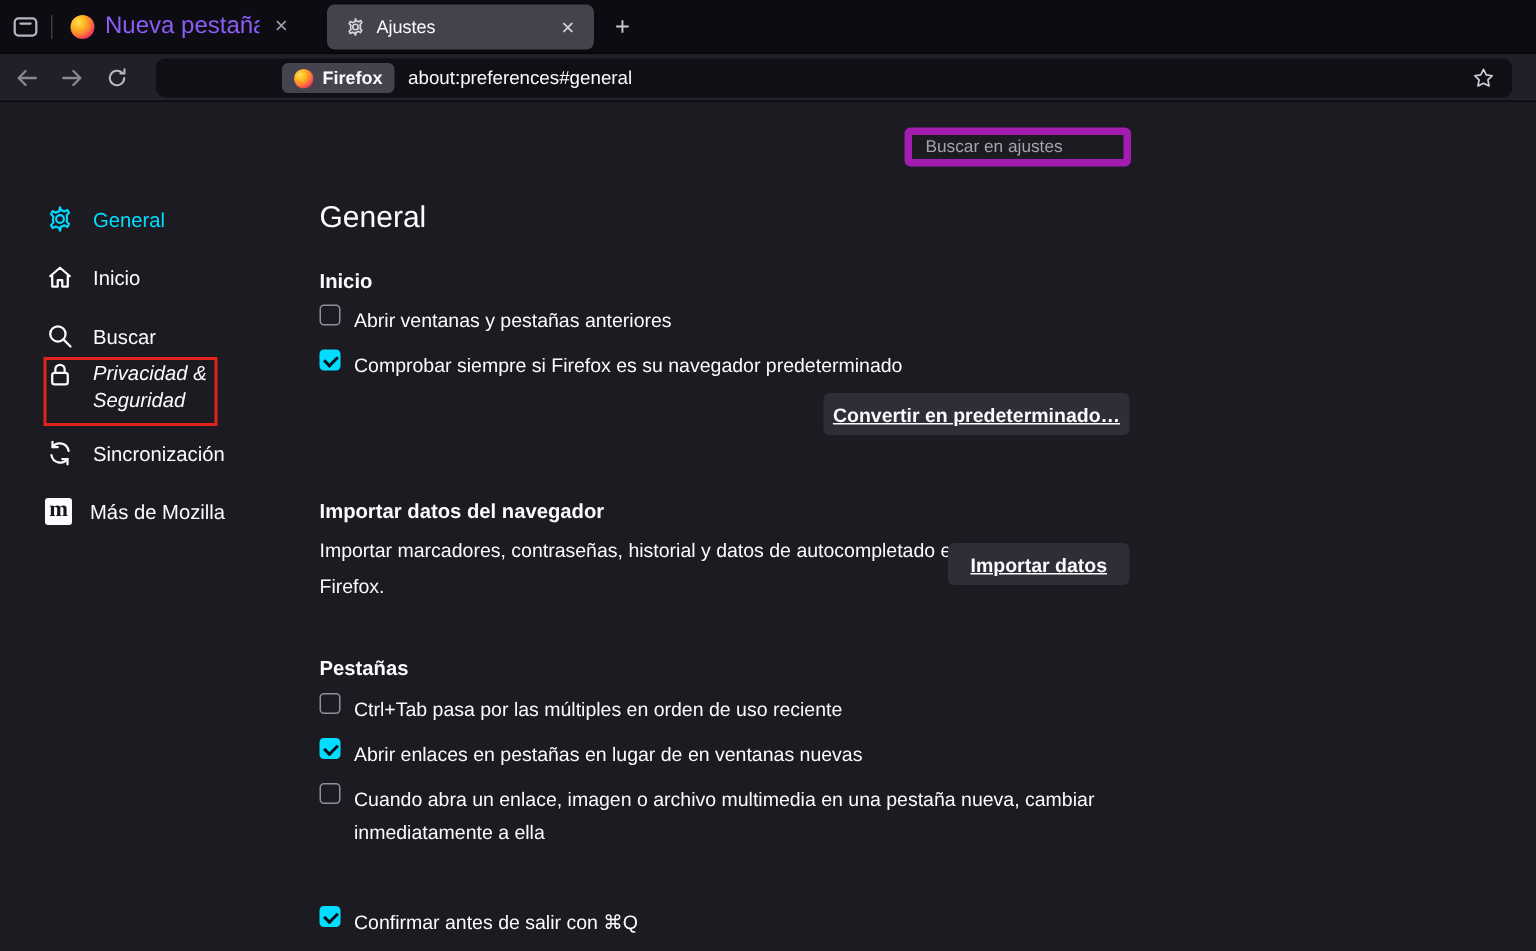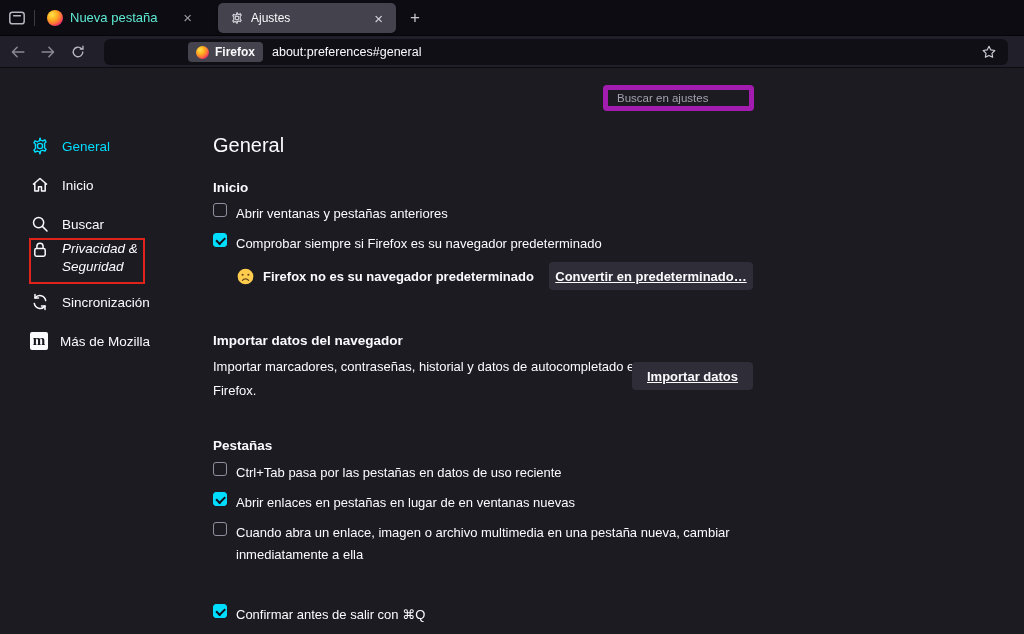--- a/index.html
+++ b/index.html
@@ -14,21 +14,21 @@
     position:absolute; top:0; left:0; right:0; height:36px;
     background:#0d0c12; border-bottom:1px solid #050508;
     display:flex; align-items:center;
   }
   .tb-btn { width:34px; height:36px; display:flex; align-items:center; justify-content:center; color:#b6b5bf; cursor:pointer; }
   .tb-sep { width:1px; height:16px; background:#3b3a45; }
   .tab {
     height:36px; display:flex; align-items:center; gap:7px;
     padding:0 10px 0 12px; width:170px; cursor:pointer;
   }
-  .tab .title { font-size:13px; color:#5eead4; flex:1; white-space:nowrap; overflow:hidden; }
+  .tab .title { font-size:16px; color:#8b5cf6; flex:1; white-space:nowrap; overflow:hidden; }
   .tab-active {
     position:absolute; left:218px; top:3px; width:178px; height:30px;
     background:#43424d; border-radius:5px; display:flex; align-items:center;
     gap:7px; padding:0 10px 0 12px; cursor:pointer; box-shadow:0 1px 3px rgba(0,0,0,.4);
   }
   .tab-active .title { font-size:12px; font-weight:400; color:#fbfbfe; flex:1; }
   .close-x { font-size:15px; line-height:1; color:#9d9ca6; cursor:pointer; padding:1px 3px; border-radius:3px; }
   .tab-active .close-x { color:#d7d6de; }
   .newtab-btn { position:absolute; left:402px; top:6px; width:26px; height:24px; display:flex; align-items:center; justify-content:center; font-size:17px; color:#c9c8d0; cursor:pointer; border-radius:4px; }
   .fx-logo {
@@ -226,42 +226,31 @@
 
   <div class="cb-row" style="top:203px">
     <span class="checkbox"></span>
     <span class="lbl">Abrir ventanas y pestañas anteriores</span>
   </div>
   <div class="cb-row" style="top:233px">
     <span class="checkbox checked"></span>
     <span class="lbl">Comprobar siempre si Firefox es su navegador predeterminado</span>
   </div>
 
-  <div class="default-row">
-    <span>
-      <svg width="17" height="17" viewBox="0 0 16 16">
-        <circle cx="8" cy="8" r="7.4" fill="#ffcc4d"></circle>
-        <circle cx="5.3" cy="6.4" r="1" fill="#65471b"></circle>
-        <circle cx="10.7" cy="6.4" r="1" fill="#65471b"></circle>
-        <path d="M5.1 11.6a3.8 3.8 0 0 1 5.8 0" stroke="#65471b" stroke-width="1.2" fill="none" stroke-linecap="round"></path>
-      </svg>
-    </span>
-    <span class="txt">Firefox no es su navegador predeterminado</span>
-  </div>
   <button class="btn" style="left:549px; top:262px; width:204px">Convertir en predeterminado…</button>
 
   <div class="sec-head" style="top:333px">Importar datos del navegador</div>
   <div class="para">Importar marcadores, contraseñas, historial y datos de autocompletado en Firefox.</div>
   <button class="btn" style="left:632px; top:362px; width:121px">Importar datos</button>
 
   <div class="sec-head" style="top:438px">Pestañas</div>
 
   <div class="cb-row" style="top:462px">
     <span class="checkbox"></span>
-    <span class="lbl">Ctrl+Tab pasa por las pestañas en datos de uso reciente</span>
+    <span class="lbl">Ctrl+Tab pasa por las múltiples en orden de uso reciente</span>
   </div>
   <div class="cb-row" style="top:492px">
     <span class="checkbox checked"></span>
     <span class="lbl">Abrir enlaces en pestañas en lugar de en ventanas nuevas</span>
   </div>
   <div class="cb-row" style="top:522px">
     <span class="checkbox"></span>
     <span class="lbl w2">Cuando abra un enlace, imagen o archivo multimedia en una pestaña nueva, cambiar inmediatamente a ella</span>
   </div>
   <div class="cb-row" style="top:604px">

